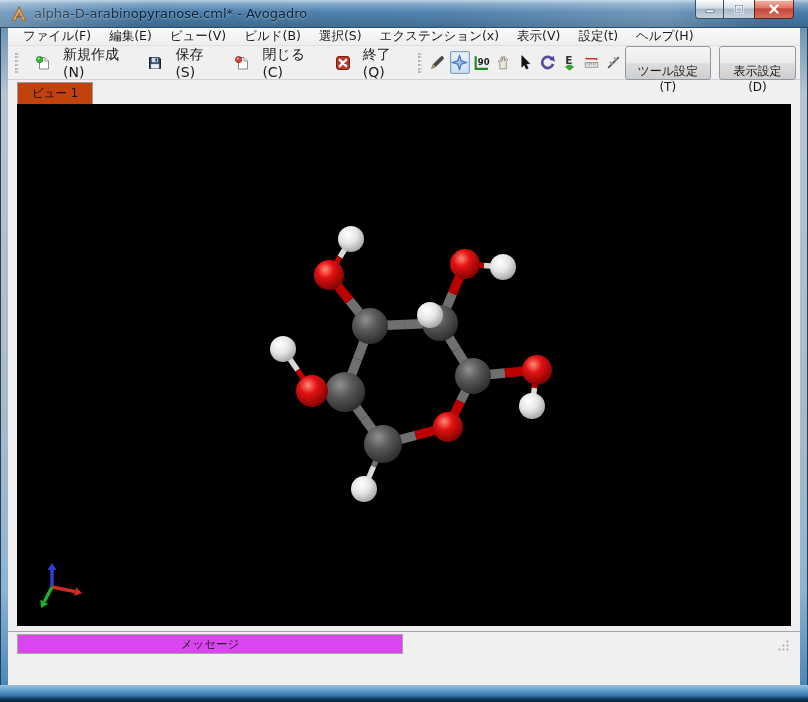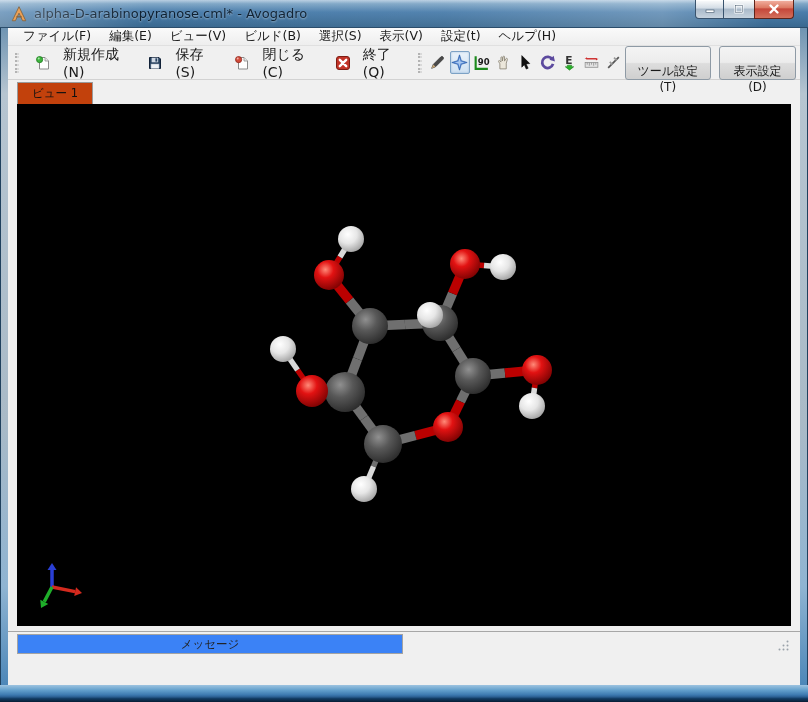--- a/index.html
+++ b/index.html
@@ -68,21 +68,21 @@
   .workspace { flex:1; padding:0 9px; display:flex; flex-direction:column; position:relative; }
   .tabrow { height:24px; padding-top:2px; display:flex; }
   .view-tab { height:22px; padding:0 14px; background:#c2410c;
     border:1px solid #9a9a9a; border-bottom:none; font-size:11.5px; color:#111;
     display:flex; align-items:center; }
   .viewport { width:774px; height:522px; background:#000; position:relative; flex:none; }
   .viewport svg { display:block; }
 
   .dock-sep { height:1px; background:#a7a7a7; margin:5px -9px 0 -9px; }
   .dockrow { margin-top:2px; height:20px; display:flex; }
-  .dock-title { width:386px; height:20px; background:#3b82f6; border:1px solid #a3a3a3;
+  .dock-title { width:386px; height:20px; background:#d946ef; border:1px solid #a3a3a3;
     font-size:11.5px; color:#222; display:flex; align-items:center; justify-content:center; }
   .statusbar { flex:1; position:relative; }
   .resize-grip { position:absolute; right:1px; bottom:2px; width:13px; height:13px; }
 
   .icon16 { width:16px; height:16px; display:block; }
   .icon18 { width:17px; height:17px; display:block; }
 </style>
 </head>
 <body>
 
@@ -121,20 +121,21 @@
   <div class="frame-bottom"></div>
 
   <div class="client">
 
     <div class="menubar">
       <span class="menu-item">ファイル(F)</span>
       <span class="menu-item">編集(E)</span>
       <span class="menu-item">ビュー(V)</span>
       <span class="menu-item">ビルド(B)</span>
       <span class="menu-item">選択(S)</span>
+      <span class="menu-item">エクステンション(x)</span>
       <span class="menu-item">表示(V)</span>
       <span class="menu-item">設定(t)</span>
       <span class="menu-item">ヘルプ(H)</span>
     </div>
 
     <div class="toolbar">
       <div class="tb-handle"></div>
 
       <div class="tbtn">
         <svg class="icon16" viewBox="0 0 16 16">

